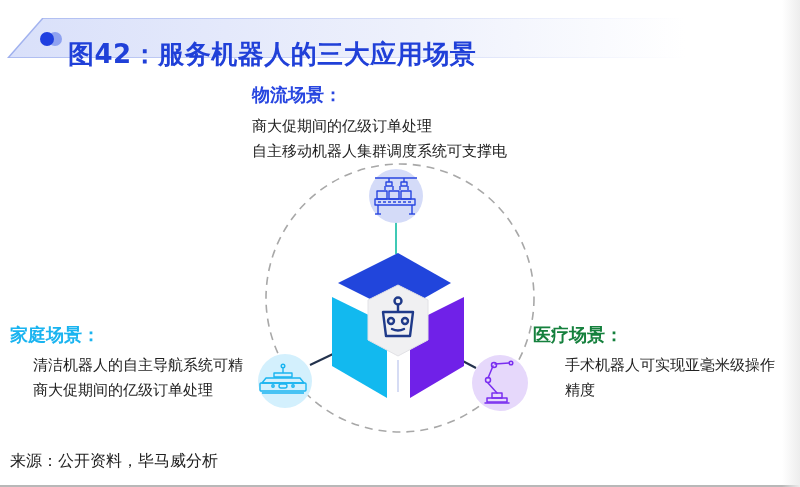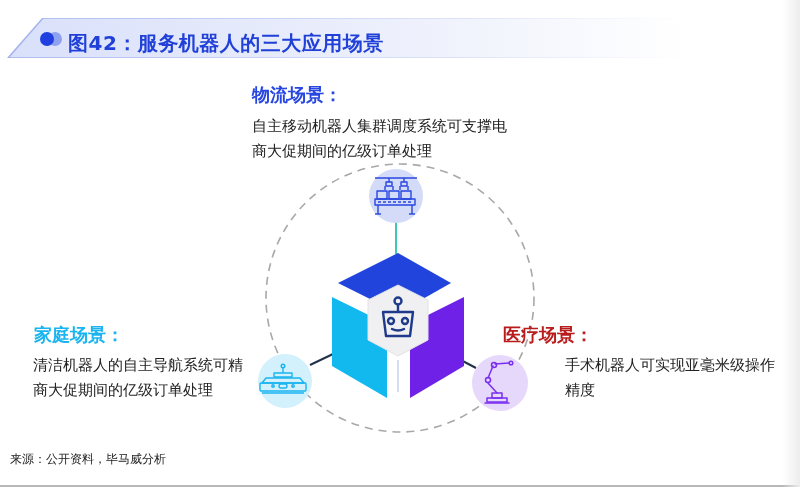--- a/index.html
+++ b/index.html
@@ -8,30 +8,30 @@
     background:#ffffff;
     font-family:"DejaVu Sans","Liberation Sans",sans-serif;
   }
   .title-bar {
     position:absolute; left:0; top:18px; width:800px; height:40px;
   }
   .title-bar svg { position:absolute; left:0; top:0; }
   .title-dot1 { position:absolute; left:40px; top:32px; width:14px; height:14px; border-radius:50%; background:#1f3fe0; }
   .title-dot2 { position:absolute; left:48px; top:32px; width:14px; height:14px; border-radius:50%; background:#8fa2f0; z-index:0; }
   .title-text {
-    position:absolute; left:68px; top:30px; font-size:20px; font-weight:bold; color:#2040d8; letter-spacing:0.5px;
+    position:absolute; left:68px; top:37px; font-size:26px; font-weight:bold; color:#2040d8; letter-spacing:0.5px;
   }
   .label {
     position:absolute; font-size:18px; font-weight:bold;
   }
   .desc {
     position:absolute; font-size:15px; color:#222; line-height:25px;
   }
   .footer {
-    position:absolute; left:10px; top:451px; font-size:12px; color:#222;
+    position:absolute; left:10px; top:451px; font-size:16px; color:#222;
   }
   .bottom-rule { position:absolute; left:0; top:485px; width:800px; height:2px; background:#b8b8b8; }
   .right-fade { position:absolute; right:0; top:0; width:18px; height:487px; background:linear-gradient(to right, rgba(240,240,240,0), #ededed); }
   .diagram { position:absolute; left:0; top:0; }
 </style>
 </head>
 <body>
 
 <div class="title-bar">
   <svg width="800" height="40">
@@ -128,31 +128,31 @@
       <path d="M488,383 L497,393"></path>
       <rect x="492" y="393" width="10" height="5"></rect>
       <rect x="487" y="398" width="20" height="4"></rect>
       <line x1="485" y1="403" x2="509" y2="403"></line>
     </g>
   </g>
 </svg>
 
 <div class="label" style="left:252px; top:83px; color:#2846e0;">物流场景：</div>
 <div class="desc" style="left:252px; top:114px;">
+  <div>商大促期间的亿级订单处理</div>
   <div>自主移动机器人集群调度系统可支撑电</div>
-  <div>商大促期间的亿级订单处理</div>
 </div>
 
-<div class="label" style="left:10px; top:323px; color:#1ab4f0;margin-left:24px;">家庭场景：</div>
+<div class="label" style="left:10px; top:323px; color:#1ab4f0;">家庭场景：</div>
 <div class="desc" style="left:10px; top:353px;margin-left:23px;">
   <div>清洁机器人的自主导航系统可精</div>
   <div>商大促期间的亿级订单处理</div>
 </div>
 
-<div class="label" style="left:503px; top:323px; color:#b91c1c;">医疗场景：</div>
+<div class="label" style="left:533px; top:323px; color:#15803d;">医疗场景：</div>
 <div class="desc" style="left:533px; top:353px;margin-left:32px;">
   <div>手术机器人可实现亚毫米级操作</div>
   <div>精度</div>
 </div>
 
 <div class="footer">来源：公开资料，毕马威分析</div>
 <div class="bottom-rule"></div>
 <div class="right-fade"></div>
 
 </body></html>

